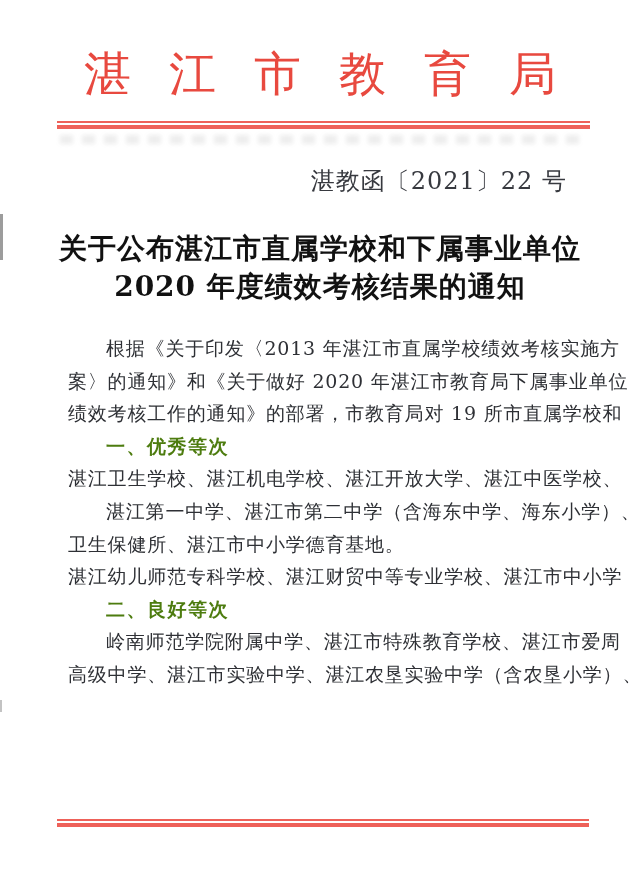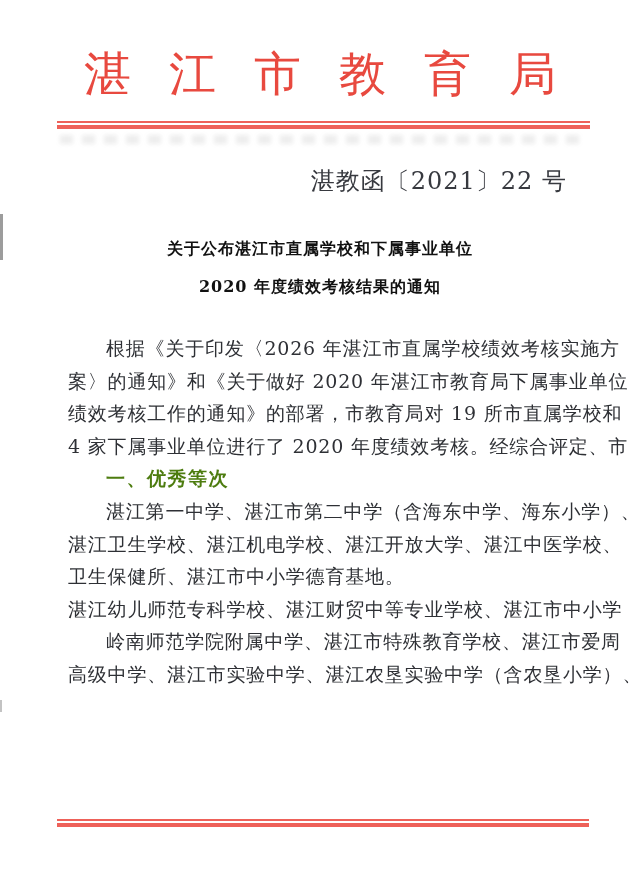--- a/index.html
+++ b/index.html
@@ -49,21 +49,21 @@
   .doc-number{
     position:absolute;left:0;top:168px;width:567px;
     text-align:right;
     font-size:24px;line-height:26px;color:#37393f;
     letter-spacing:1px;
   }
   
   .title{
     position:absolute;left:0;top:230px;width:640px;
     text-align:center;
-    font-size:16px;line-height:38px;
+    font-size:28px;line-height:38px;
     font-weight:bold;color:#111111;
     letter-spacing:1px;
   }
   
   .body-text{
     position:absolute;left:68px;top:332px;width:520px;
     font-size:19px;line-height:32.6px;
     color:#2e3035;
     letter-spacing:0.8px;
   }
@@ -90,28 +90,28 @@
   <div class="bleed-through"></div>
 
   <div class="doc-number">湛教函〔2021〕22 号</div>
 
   <div class="title">
     <div>关于公布湛江市直属学校和下属事业单位</div>
     <div>2020 年度绩效考核结果的通知</div>
   </div>
 
   <div class="body-text">
-    <div class="line indent">根据《关于印发〈2026 年湛江市直属学校绩效考核实施方</div>
+    <div class="line indent">根据《关于印发〈2013 年湛江市直属学校绩效考核实施方</div>
     <div class="line">案〉的通知》和《关于做好 2020 年湛江市教育局下属事业单位</div>
     <div class="line">绩效考核工作的通知》的部署，市教育局对 19 所市直属学校和</div>
-    <div class="line">4 家下属事业单位进行了 2020 年度绩效考核。经综合评定、市</div>
     <div class="line indent heading">一、优秀等次</div>
+    <div class="line">湛江卫生学校、湛江机电学校、湛江开放大学、湛江中医学校、</div>
     <div class="line indent">湛江第一中学、湛江市第二中学（含海东中学、海东小学）、</div>
-    <div class="line">湛江卫生学校、湛江机电学校、湛江开放大学、湛江中医学校、</div>
     <div class="line">卫生保健所、湛江市中小学德育基地。</div>
     <div class="line">湛江幼儿师范专科学校、湛江财贸中等专业学校、湛江市中小学</div>
+    <div class="line indent heading">二、良好等次</div>
     <div class="line indent">岭南师范学院附属中学、湛江市特殊教育学校、湛江市爱周</div>
     <div class="line">高级中学、湛江市实验中学、湛江农垦实验中学（含农垦小学）、</div>
   </div>
 
   <div class="rule rule-bottom"></div>
 
 </div>
 
 </body></html>

